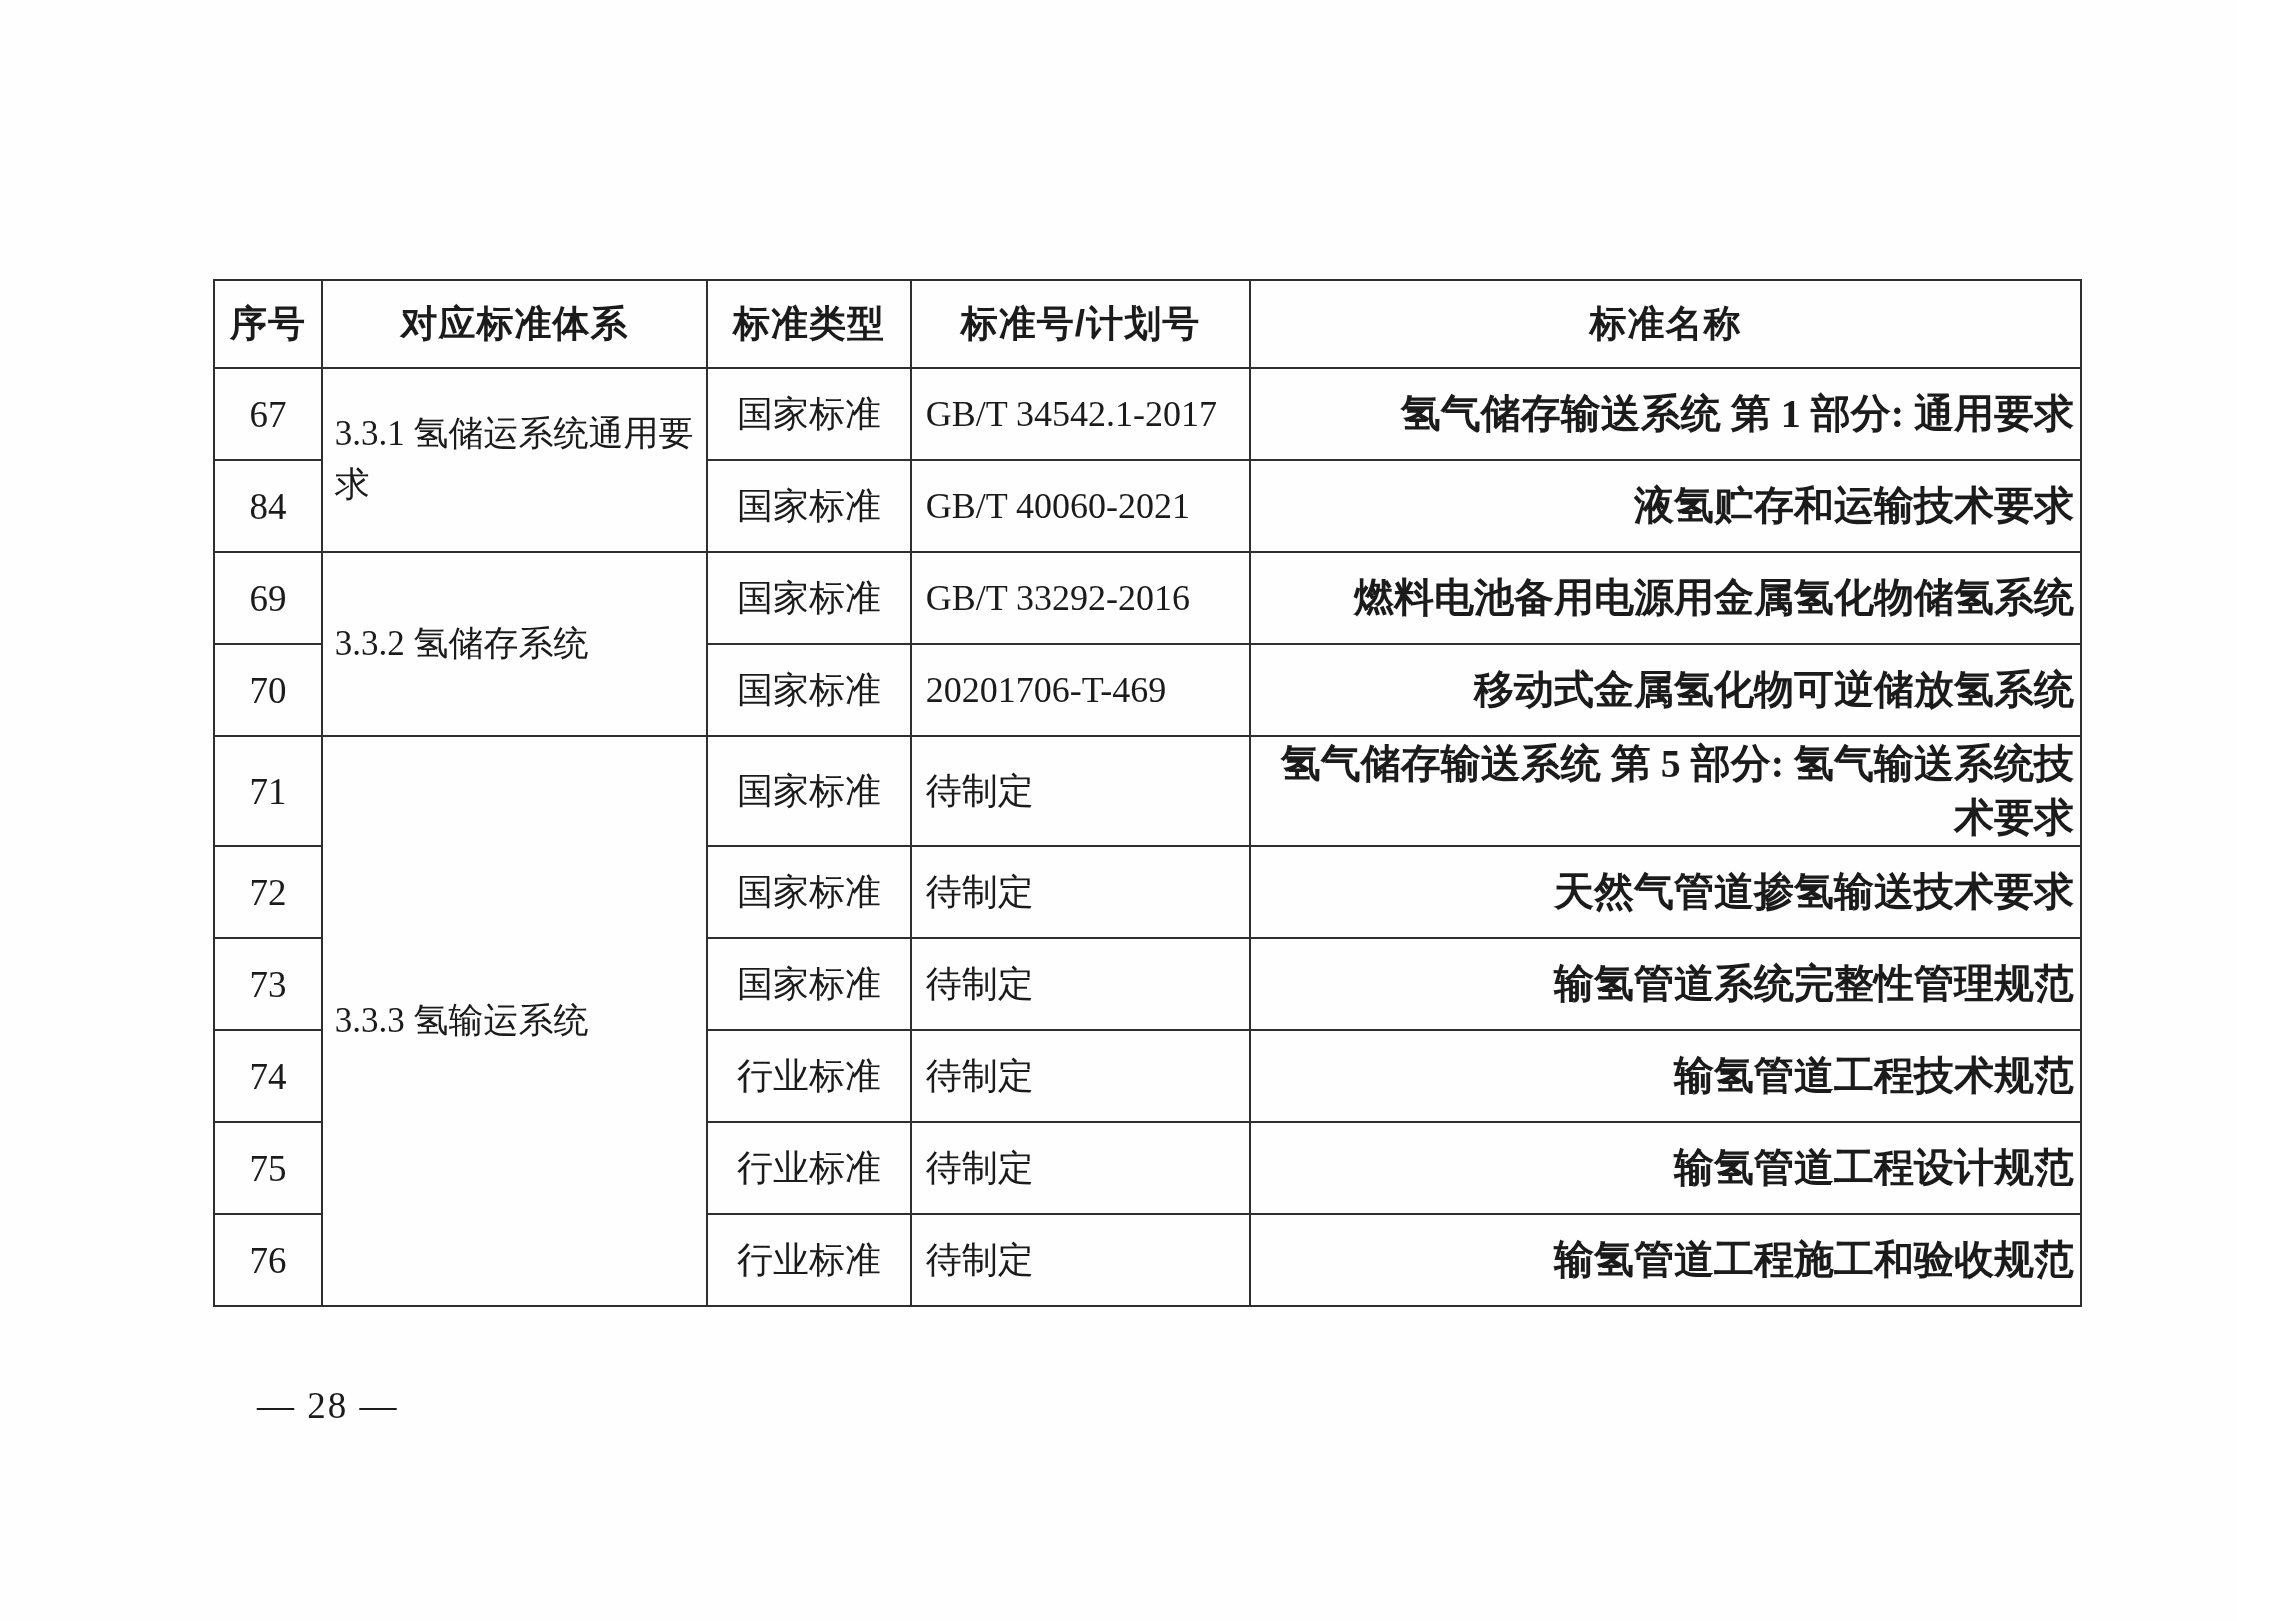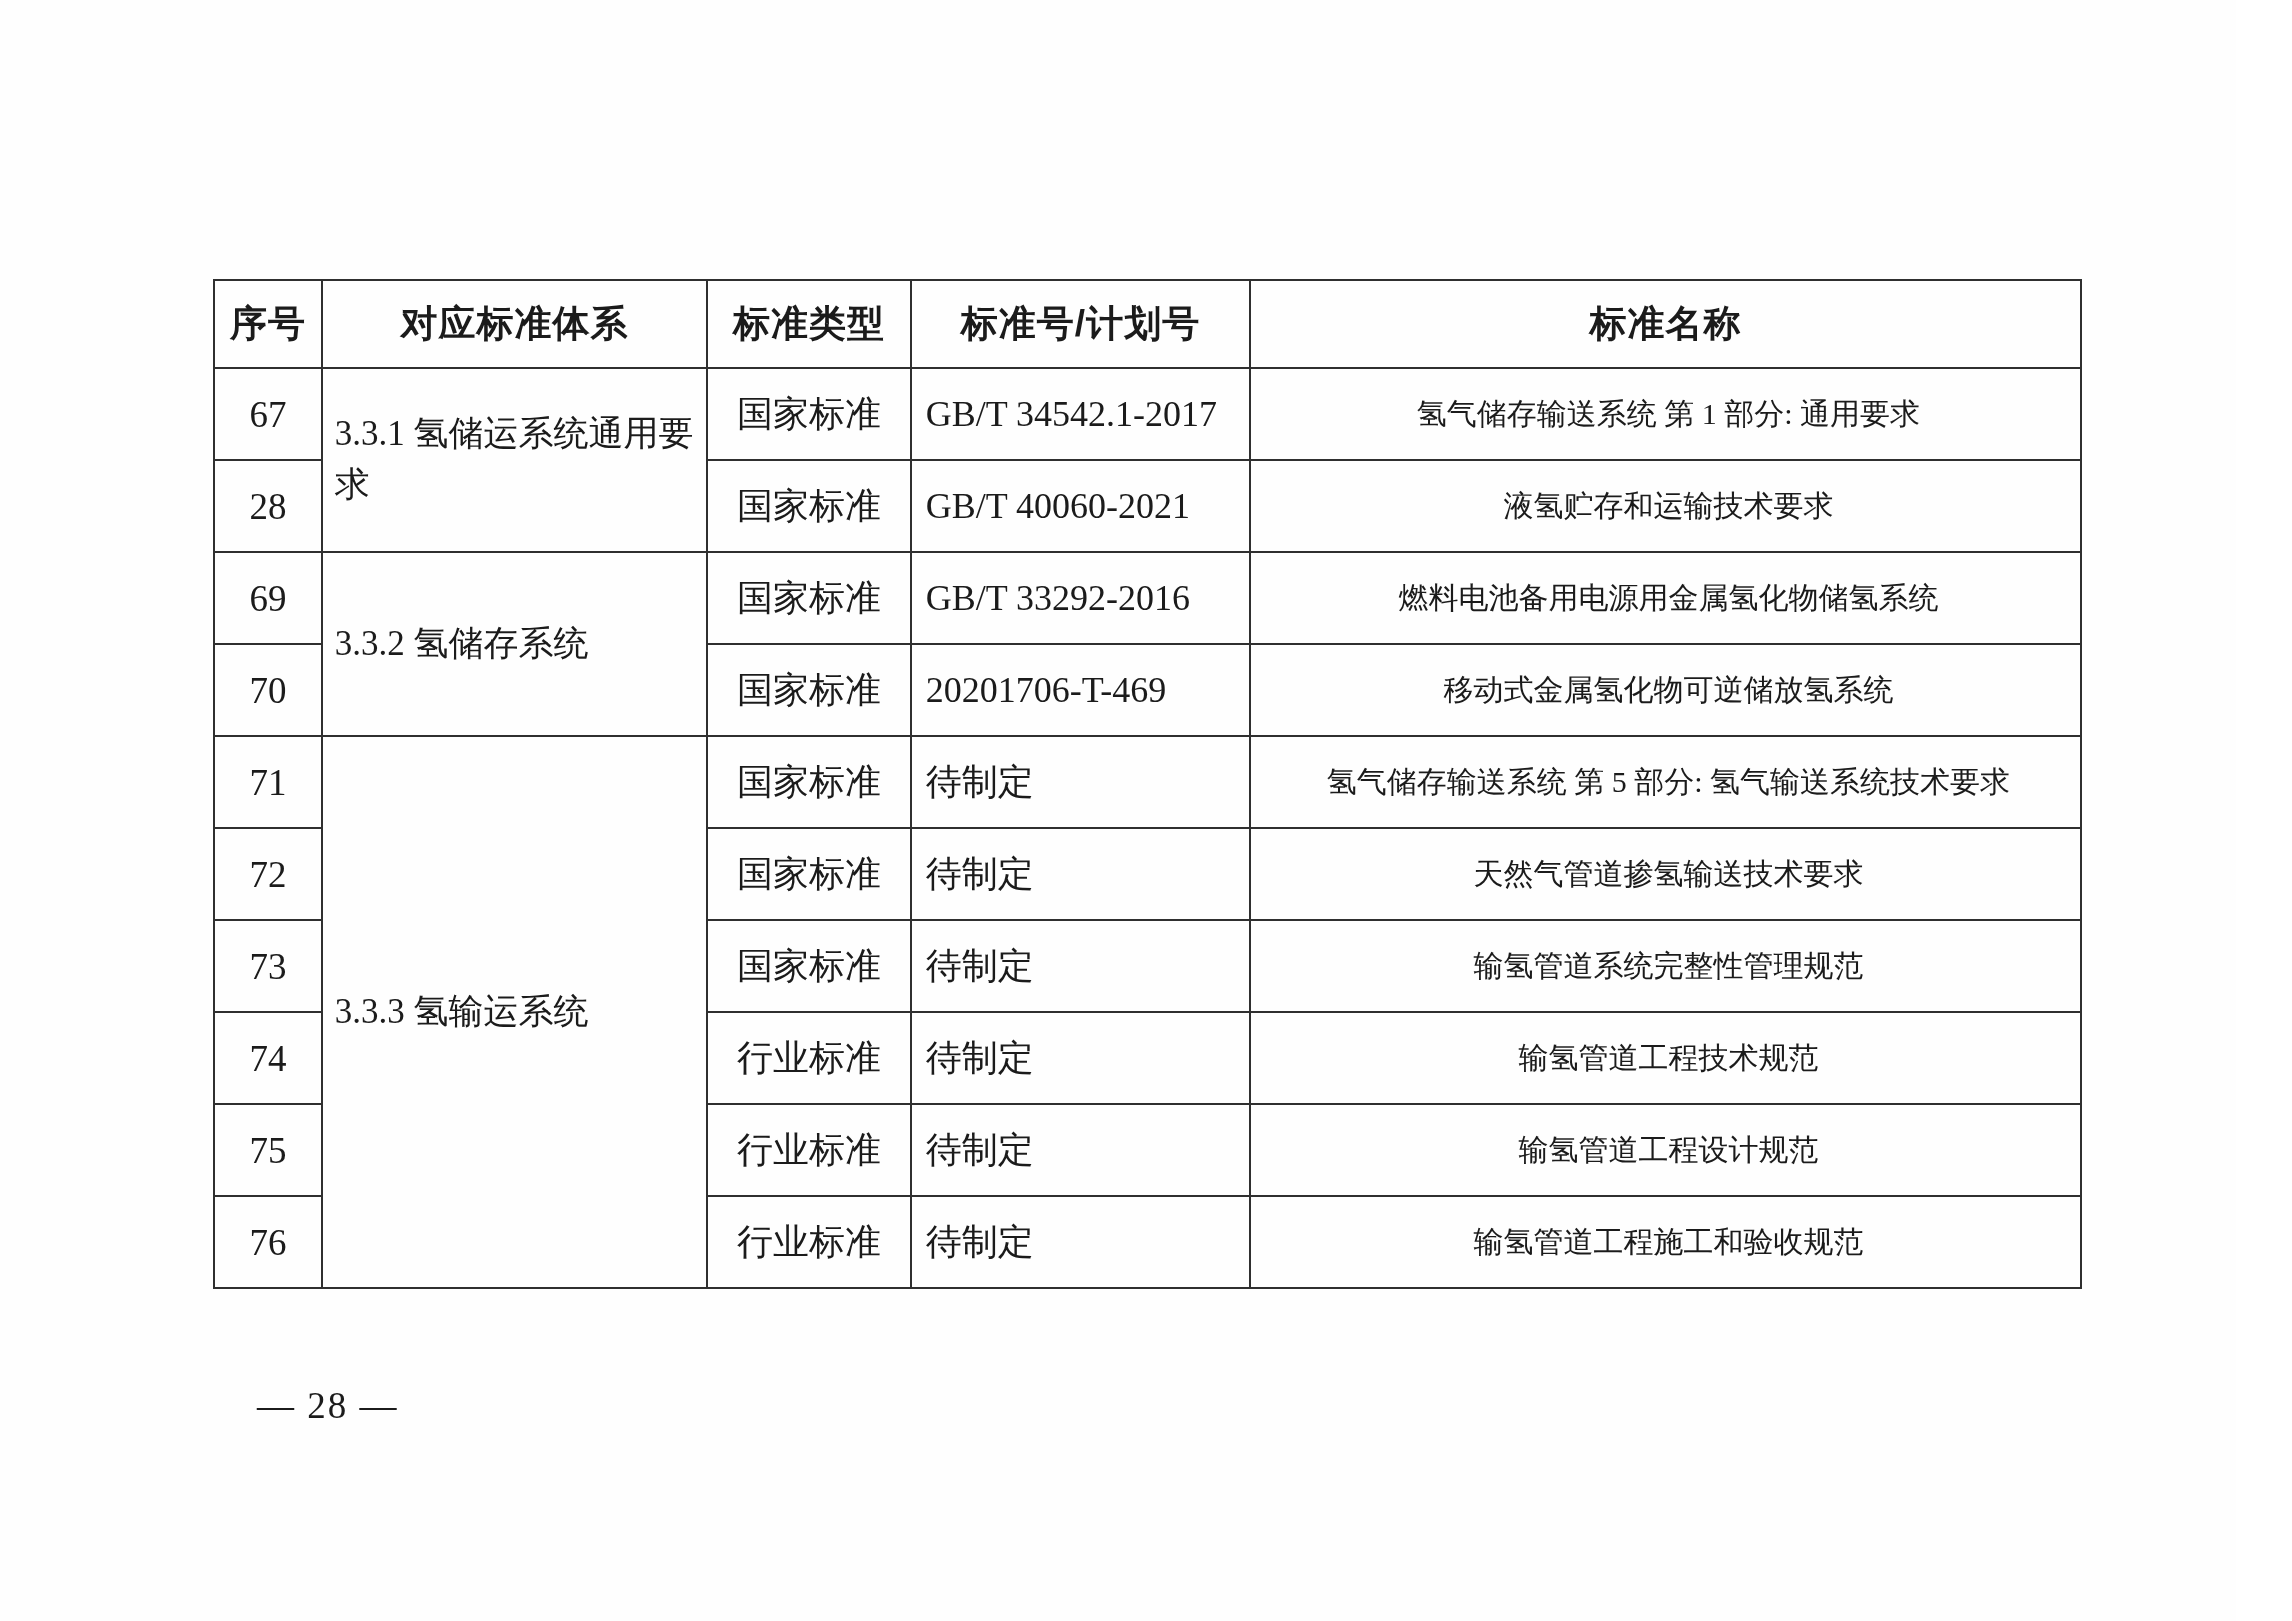--- a/index.html
+++ b/index.html
@@ -54,24 +54,25 @@
     text-align: center;
     font-size: 36px;
     margin-top: 22px;
   }
   td.c-code {
     text-align: left;
     font-size: 36px;
     padding: 0 5.9px 0 13.7px;
   }
   td.c-name {
-    text-align: center;
-    font-size: 30px;
+    text-align: right;
+    font-size: 40px;
     padding: 0 5.9px 0 11.8px;
     line-height: 1.35;
+    font-weight: bold;
   }
   .page-number {
     position: absolute;
     left: 257px;
     top: 1384px;
     font-size: 37px;
     letter-spacing: 2px;
     white-space: pre;
   }
 </style>
@@ -99,21 +100,21 @@
     </thead>
     <tbody>
       <tr>
         <td class="c-no">67</td>
         <td class="c-group" rowspan="2">3.3.1 氢储运系统通用要求</td>
         <td class="c-type">国家标准</td>
         <td class="c-code">GB/T 34542.1-2017</td>
         <td class="c-name">氢气储存输送系统 第 1 部分: 通用要求</td>
       </tr>
       <tr>
-        <td class="c-no">28</td>
+        <td class="c-no">84</td>
         <td class="c-type">国家标准</td>
         <td class="c-code">GB/T 40060-2021</td>
         <td class="c-name">液氢贮存和运输技术要求</td>
       </tr>
       <tr>
         <td class="c-no">69</td>
         <td class="c-group" rowspan="2">3.3.2 氢储存系统</td>
         <td class="c-type">国家标准</td>
         <td class="c-code">GB/T 33292-2016</td>
         <td class="c-name">燃料电池备用电源用金属氢化物储氢系统</td>

